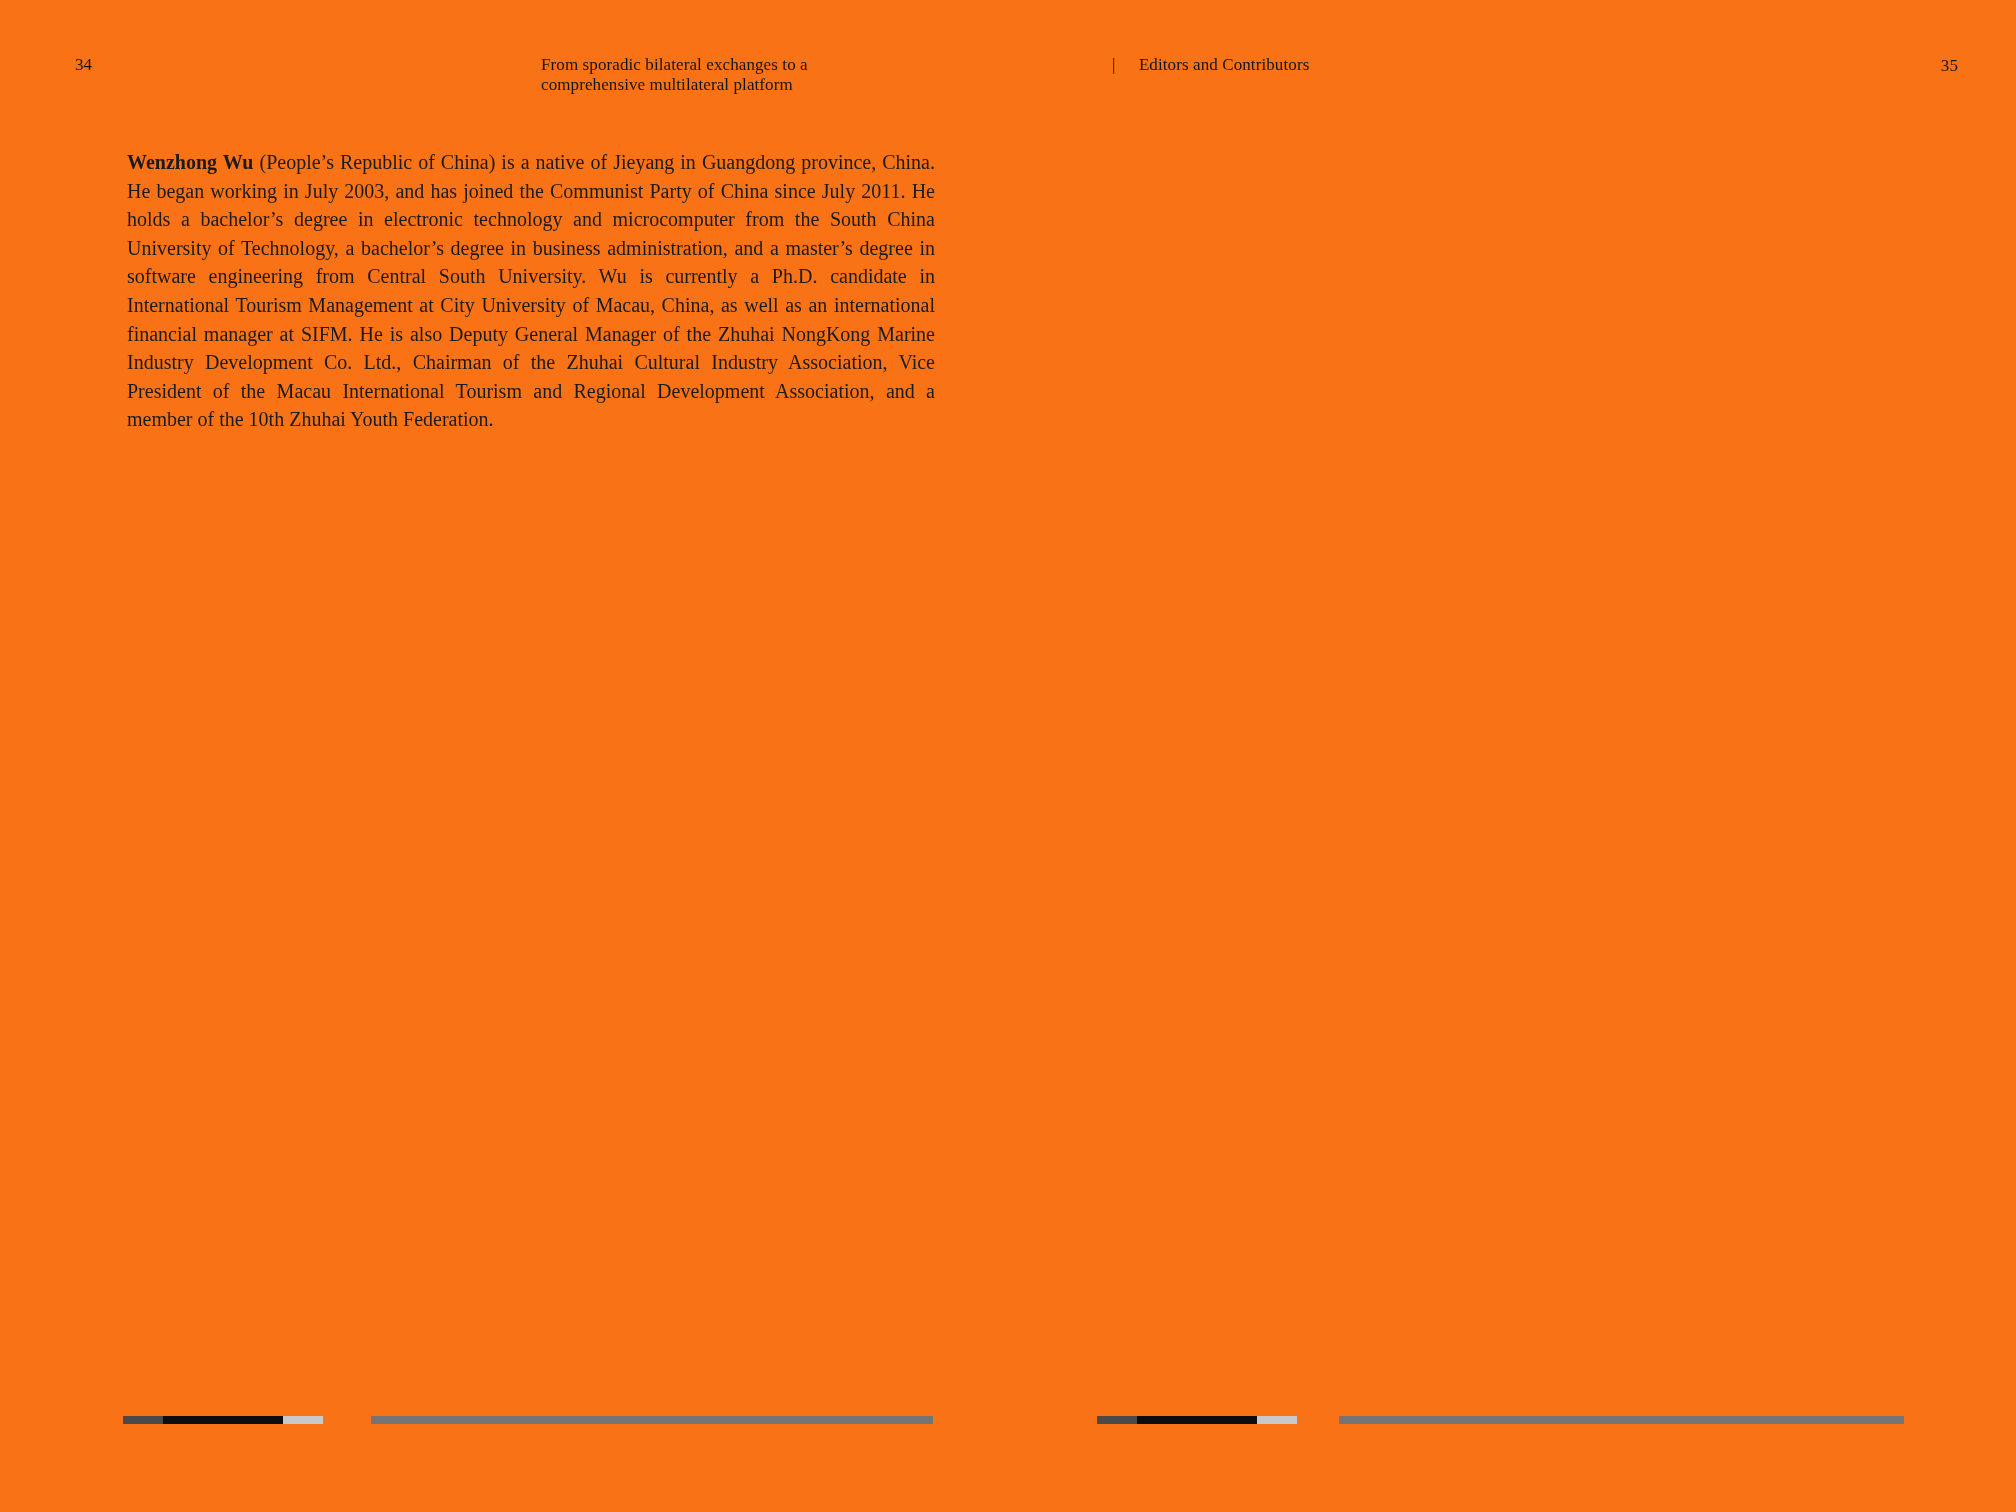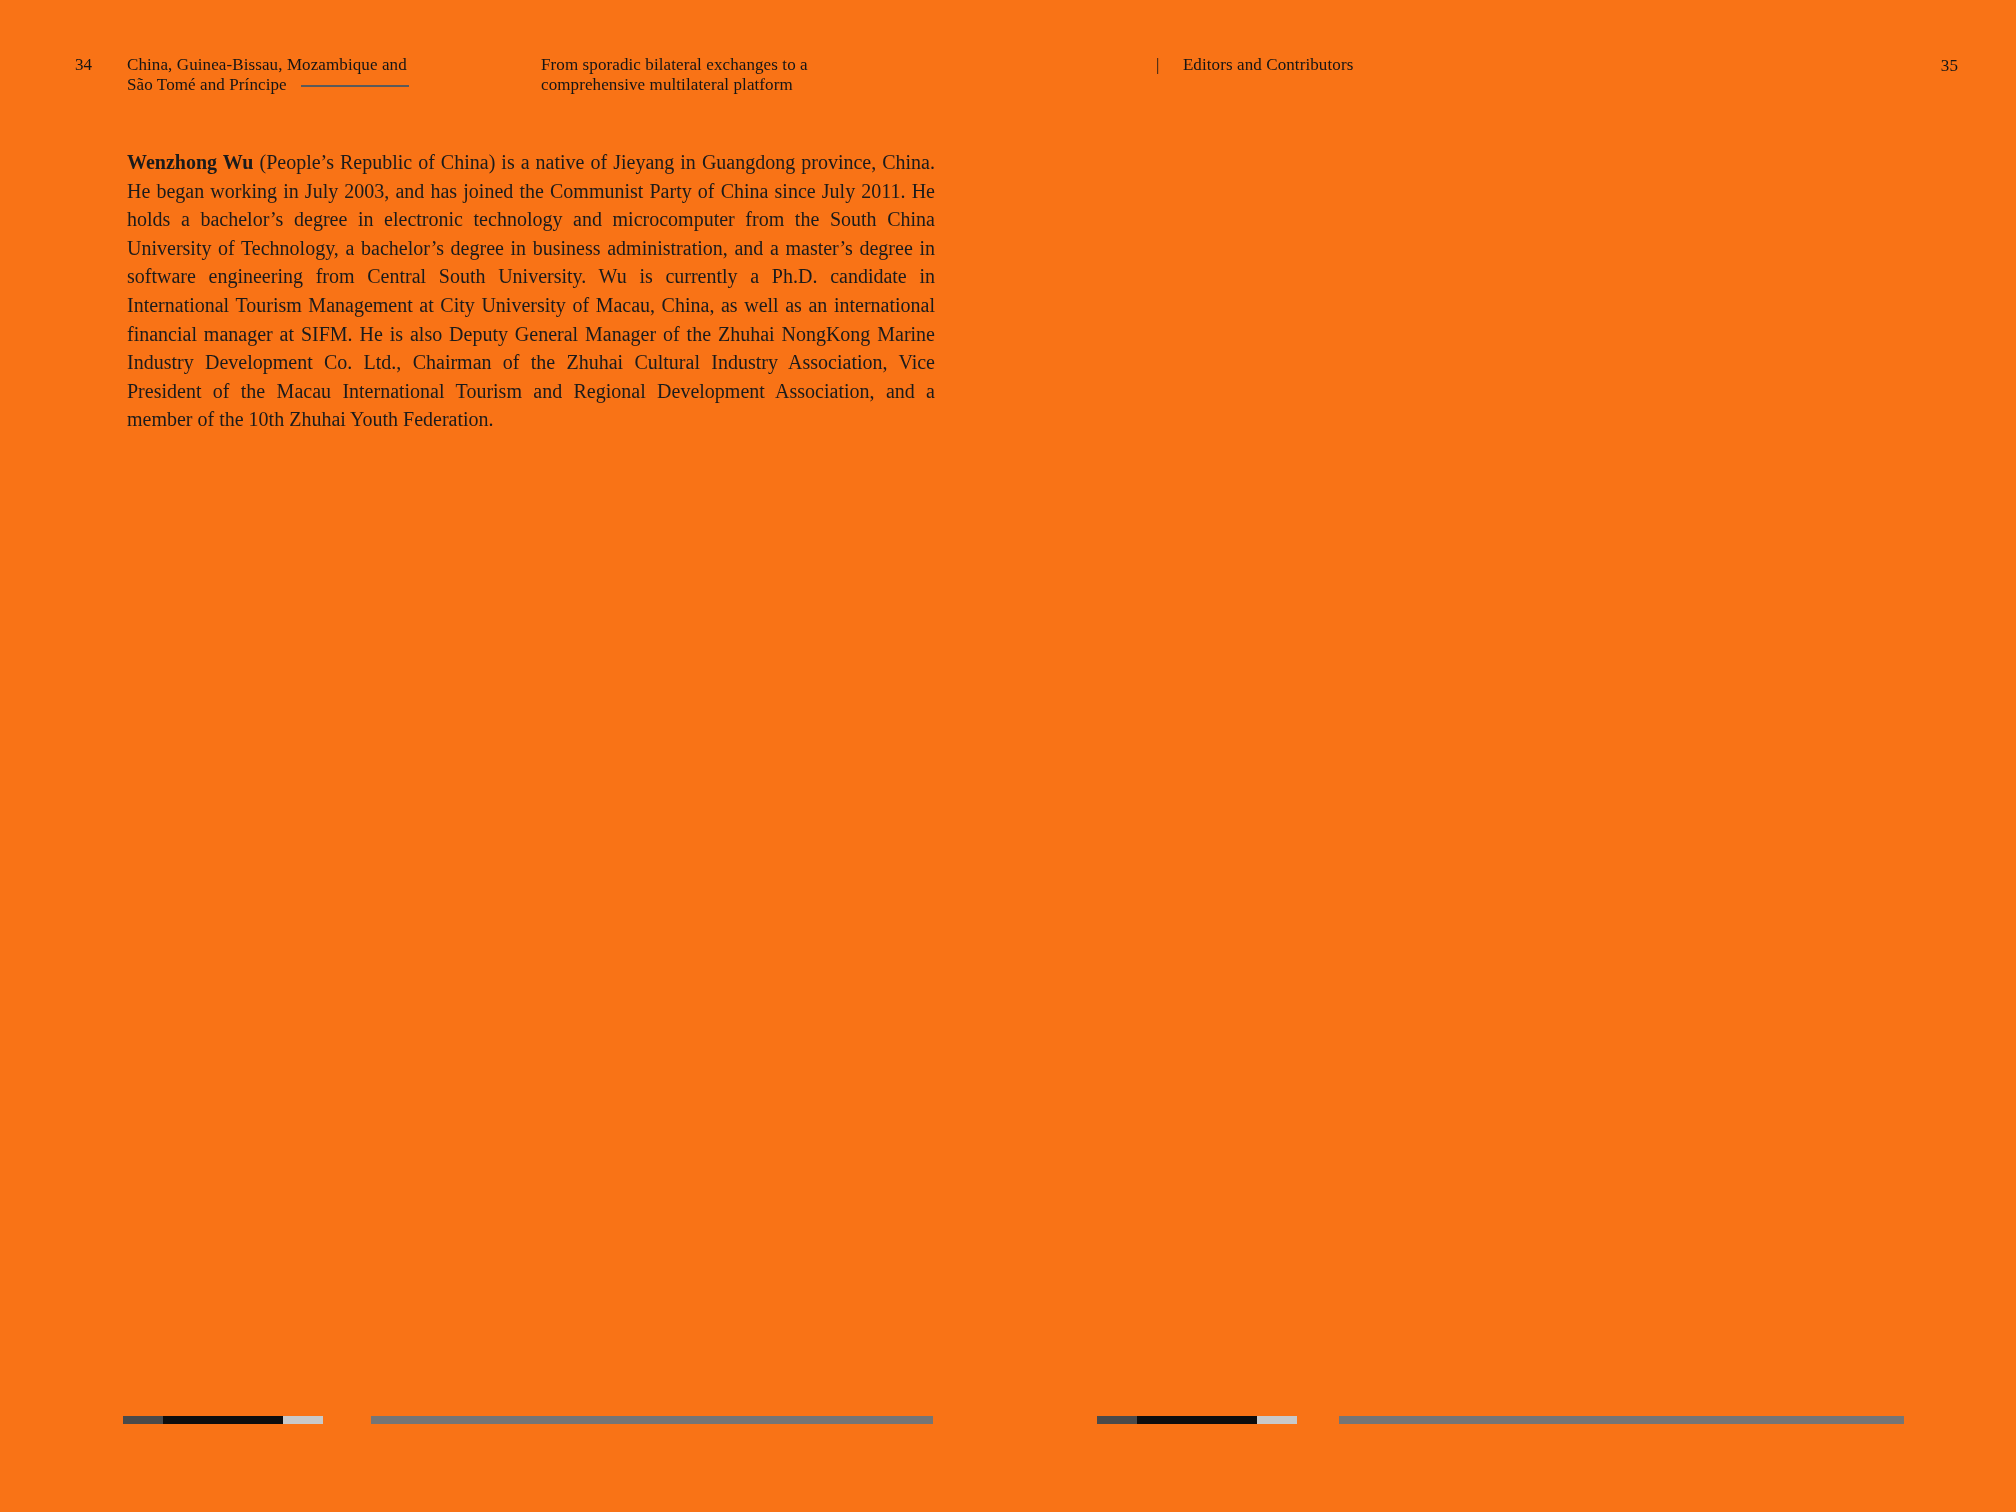--- a/index.html
+++ b/index.html
@@ -29,21 +29,21 @@
   .rt-line { display: flex; align-items: center; }
   #running-title-rule {
     display: inline-block;
     width: 108px;
     height: 2px;
     margin-left: 14px;
     margin-top: 2px;
     background: #5a5a5a;
   }
   #chapter-title { left: 541px; top: 55px; }
-  #section-header { left: 1112px; top: 55px; margin-left: 44px; }
+  #section-header { left: 1112px; top: 55px; }
   #section-header .marker { margin-right: 19px; }
   #pageno-right { right: 58px; top: 56px; text-align: right; }
 
   
   #bio {
     position: absolute;
     left: 127px;
     top: 128px;
     width: 808px;
     font-size: 20px;
@@ -69,29 +69,20 @@
   .seg-b { width: 120px; }
   .seg-c { width: 40px; }
 </style>
 </head>
 <body>
 
 <div id="spread">
 
   <div id="pageno-left" class="hdr">34</div>
 
-  <div id="running-title" class="hdr">
-    <div class="rt-line">
-      <span>China, Guinea-Bissau, Mozambique and</span>
-    </div>
-    <div class="rt-line">
-      <span>São Tomé and Príncipe</span>
-      <span id="running-title-rule" style="background-color: rgb(90, 90, 90);"></span>
-    </div>
-  </div>
 
   <div id="chapter-title" class="hdr">
     <div>From sporadic bilateral exchanges to a</div>
     <div>comprehensive multilateral platform</div>
   </div>
 
   <div id="section-header" class="hdr">
     <span class="marker">|</span>
     <span>Editors and Contributors</span>
   </div>

